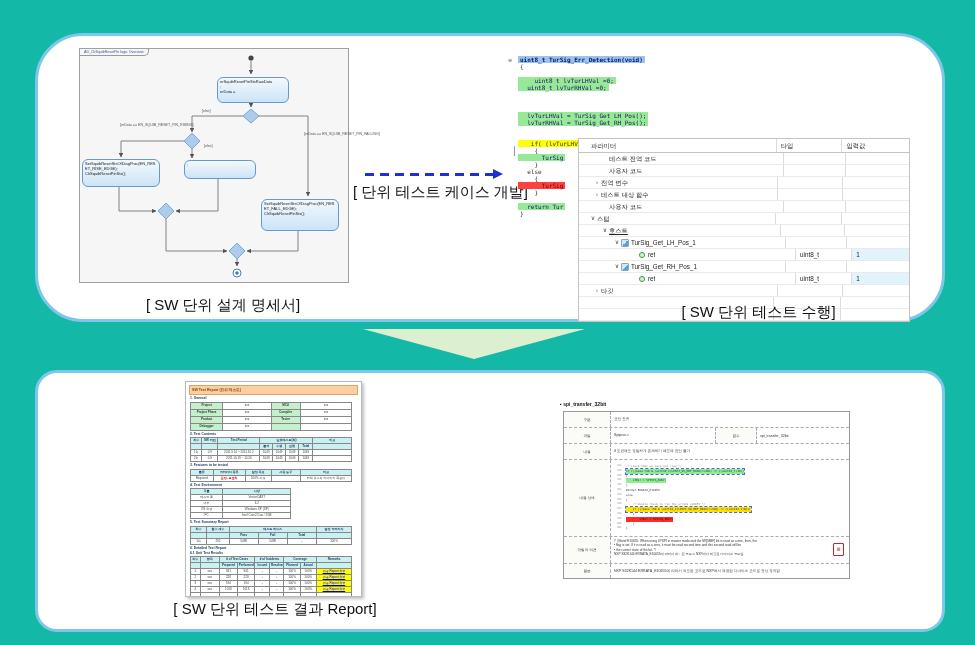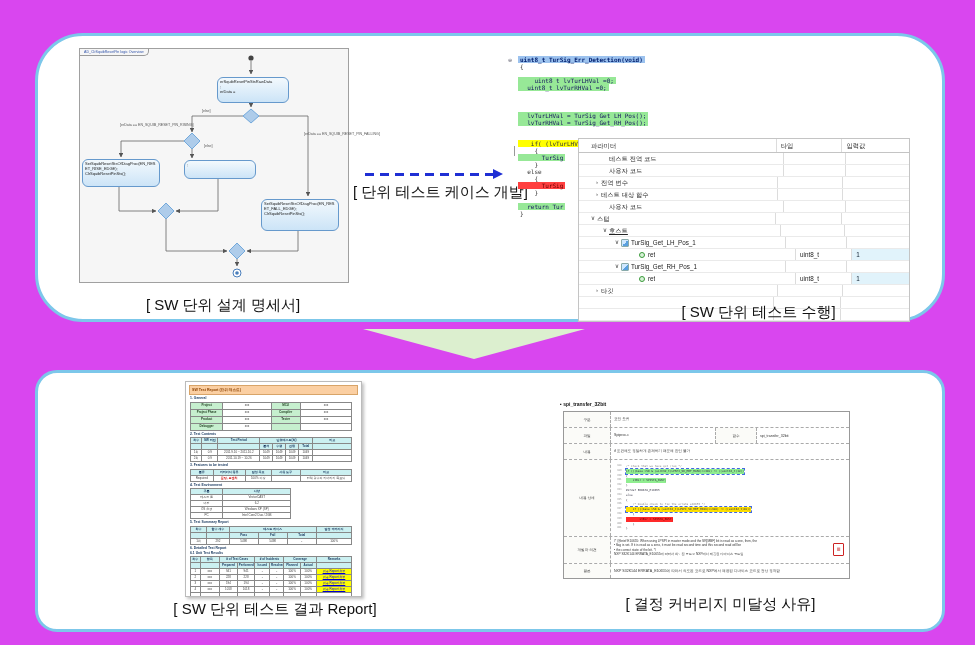--- a/index.html
+++ b/index.html
@@ -1,16 +1,16 @@
 <!DOCTYPE html>
 <html><head>
 <meta charset="utf-8">
 <style>
   html,body{margin:0;padding:0;background:#fff;font-family:"Liberation Sans",sans-serif;}
-  .canvas{position:relative;width:975px;height:645px;background:#d946ef;overflow:hidden;}
+  .canvas{position:relative;width:975px;height:645px;background:#14b8a6;overflow:hidden;}
   .panel{position:absolute;border:3px solid #7CC7EA;border-radius:48px;background:#fff;}
   .panel.top{left:35px;top:33px;width:904px;height:283px;}
   .panel.bottom{left:35px;top:370px;width:904px;height:256px;border-radius:22px;}
   .cap{position:absolute;font-size:15px;color:#111;text-align:center;white-space:nowrap;}
   
   .green-arrow{position:absolute;left:363px;top:329px;width:222px;height:30px;background:#DCEFCF;
     clip-path:polygon(0 0,100% 0,50% 100%);}
   
   .dash-line{position:absolute;left:362px;top:170px;width:128px;height:3px;
     background:repeating-linear-gradient(90deg,#1F2FD4 0 9px,transparent 9px 15px);}
@@ -656,16 +656,15 @@
 • flag is set. If it is read as a zero, it must be read second time and this second read will be
 • the correct state of the bit. */
 NXP S32K144 ERRATA_E10655에 따라서 의도된 코드로 NXP에서 제공된 디바이스 코드임</div>
         <div class="pdf-icon">≣</div>
       </div>
       <div class="cvrow" style="height:14px;">
         <div class="cvlabel">결론</div>
         <div class="cvval">NXP S32K144 ERRATA_E10655에 따라서 의도된 코드로 NXP에서 제공된 디바이스 코드로 정상 동작함</div>
       </div>
     </div>
-    <div class="cap" style="left:520px;top:222px;width:325px;">[ 결정 커버리지 미달성 사유]</div>
   </div>
 
 </div>
 
 </body></html>

